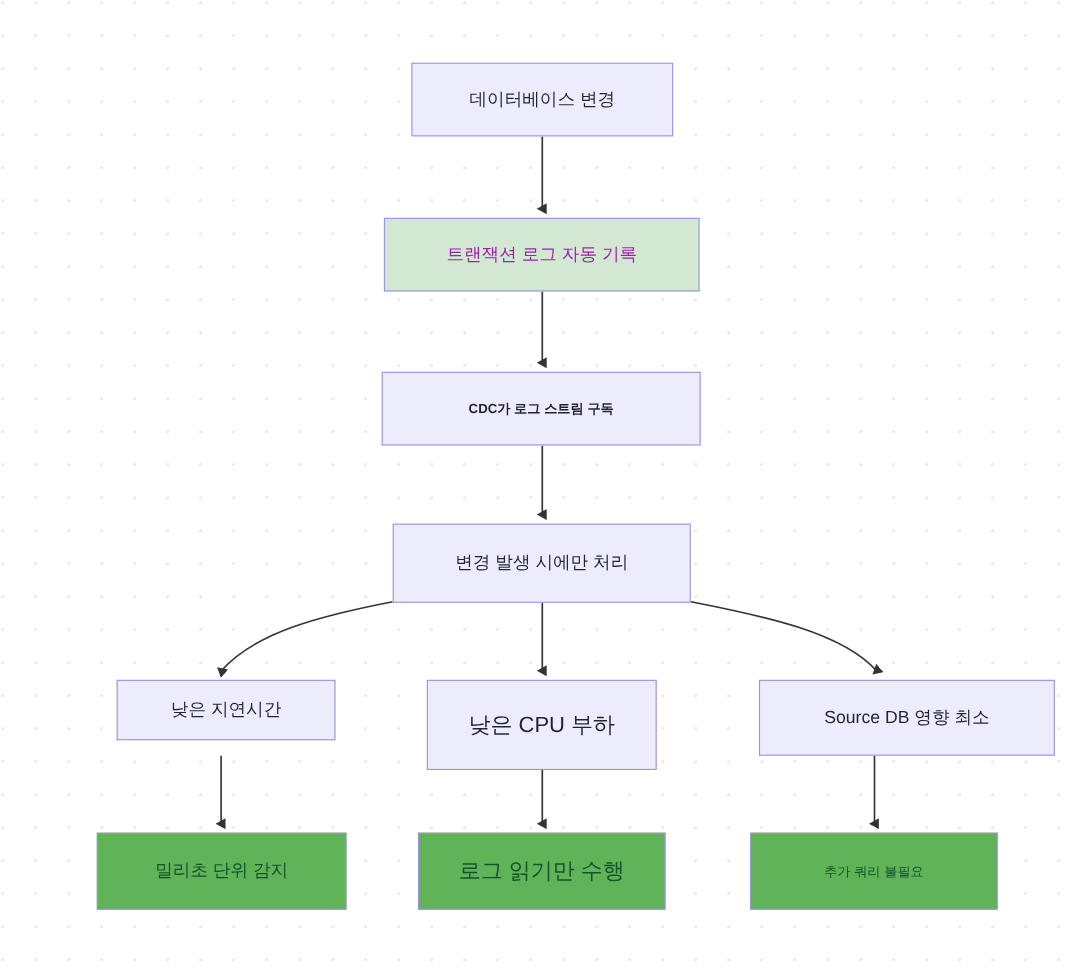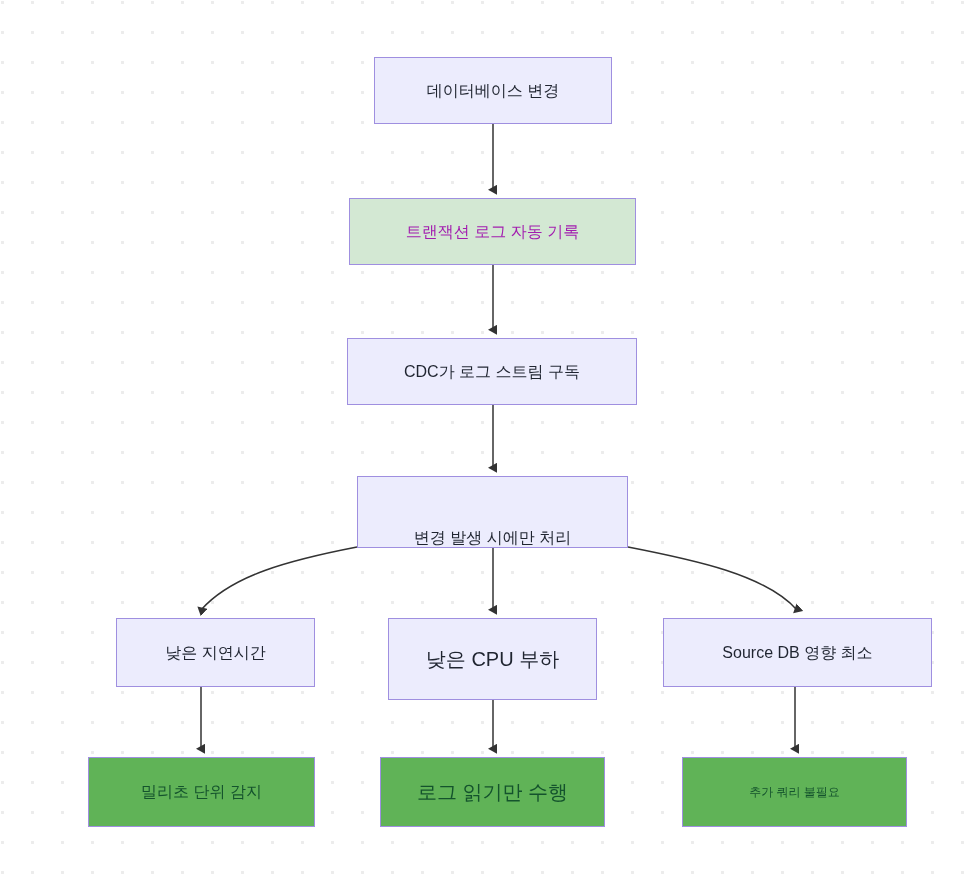--- a/index.html
+++ b/index.html
@@ -94,33 +94,33 @@
       </g>
   </svg>
 
   <div id="nodes-layer">
       <div class="node style-lavender" style="left: 374px; top: 57px; width: 238px; height: 67px; font-size: 16px;">
         <span class="node-label">데이터베이스 변경</span>
       </div>
       <div class="node style-paleGreen" style="left: 349px; top: 198px; width: 287px; height: 67px; font-size: 16px;">
         <span class="node-label">트랜잭션 로그 자동 기록</span>
       </div>
-      <div class="node style-lavender" style="left: 347px; top: 338px; width: 290px; height: 67px; font-size: 16px;">
+      <div class="node style-lavender" style="left: 347px; top: 338px; width: 290px; height: 67px; font-size: 12px; font-weight: bold;">
         <span class="node-label">CDC가 로그 스트림 구독</span>
       </div>
-      <div class="node style-lavender" style="left: 357px; top: 476px; width: 271px; height: 72px; font-size: 16px; align-items: flex-end;">
+      <div class="node style-lavender" style="left: 357px; top: 476px; width: 271px; height: 72px; font-size: 16px;">
         <span class="node-label">변경 발생 시에만 처리</span>
       </div>
-      <div class="node style-lavender" style="left: 116px; top: 618px; width: 199px; height: 69px; font-size: 16px;">
+      <div class="node style-lavender" style="left: 106px; top: 618px; width: 199px; height: 55px; font-size: 16px;">
         <span class="node-label">낮은 지연시간</span>
       </div>
       <div class="node style-lavender" style="left: 388px; top: 618px; width: 209px; height: 82px; font-size: 20px;">
         <span class="node-label">낮은 CPU 부하</span>
       </div>
-      <div class="node style-lavender" style="left: 663px; top: 618px; width: 269px; height: 69px; font-size: 16px;">
+      <div class="node style-lavender" style="left: 690px; top: 618px; width: 269px; height: 69px; font-size: 16px;">
         <span class="node-label">Source DB 영향 최소</span>
       </div>
       <div class="node style-green" style="left: 88px; top: 757px; width: 227px; height: 70px; font-size: 16px;">
         <span class="node-label">밀리초 단위 감지</span>
       </div>
       <div class="node style-green" style="left: 380px; top: 757px; width: 225px; height: 70px; font-size: 20px;">
         <span class="node-label">로그 읽기만 수행</span>
       </div>
       <div class="node style-green" style="left: 682px; top: 757px; width: 225px; height: 70px; font-size: 12px;">
         <span class="node-label">추가 쿼리 불필요</span>

